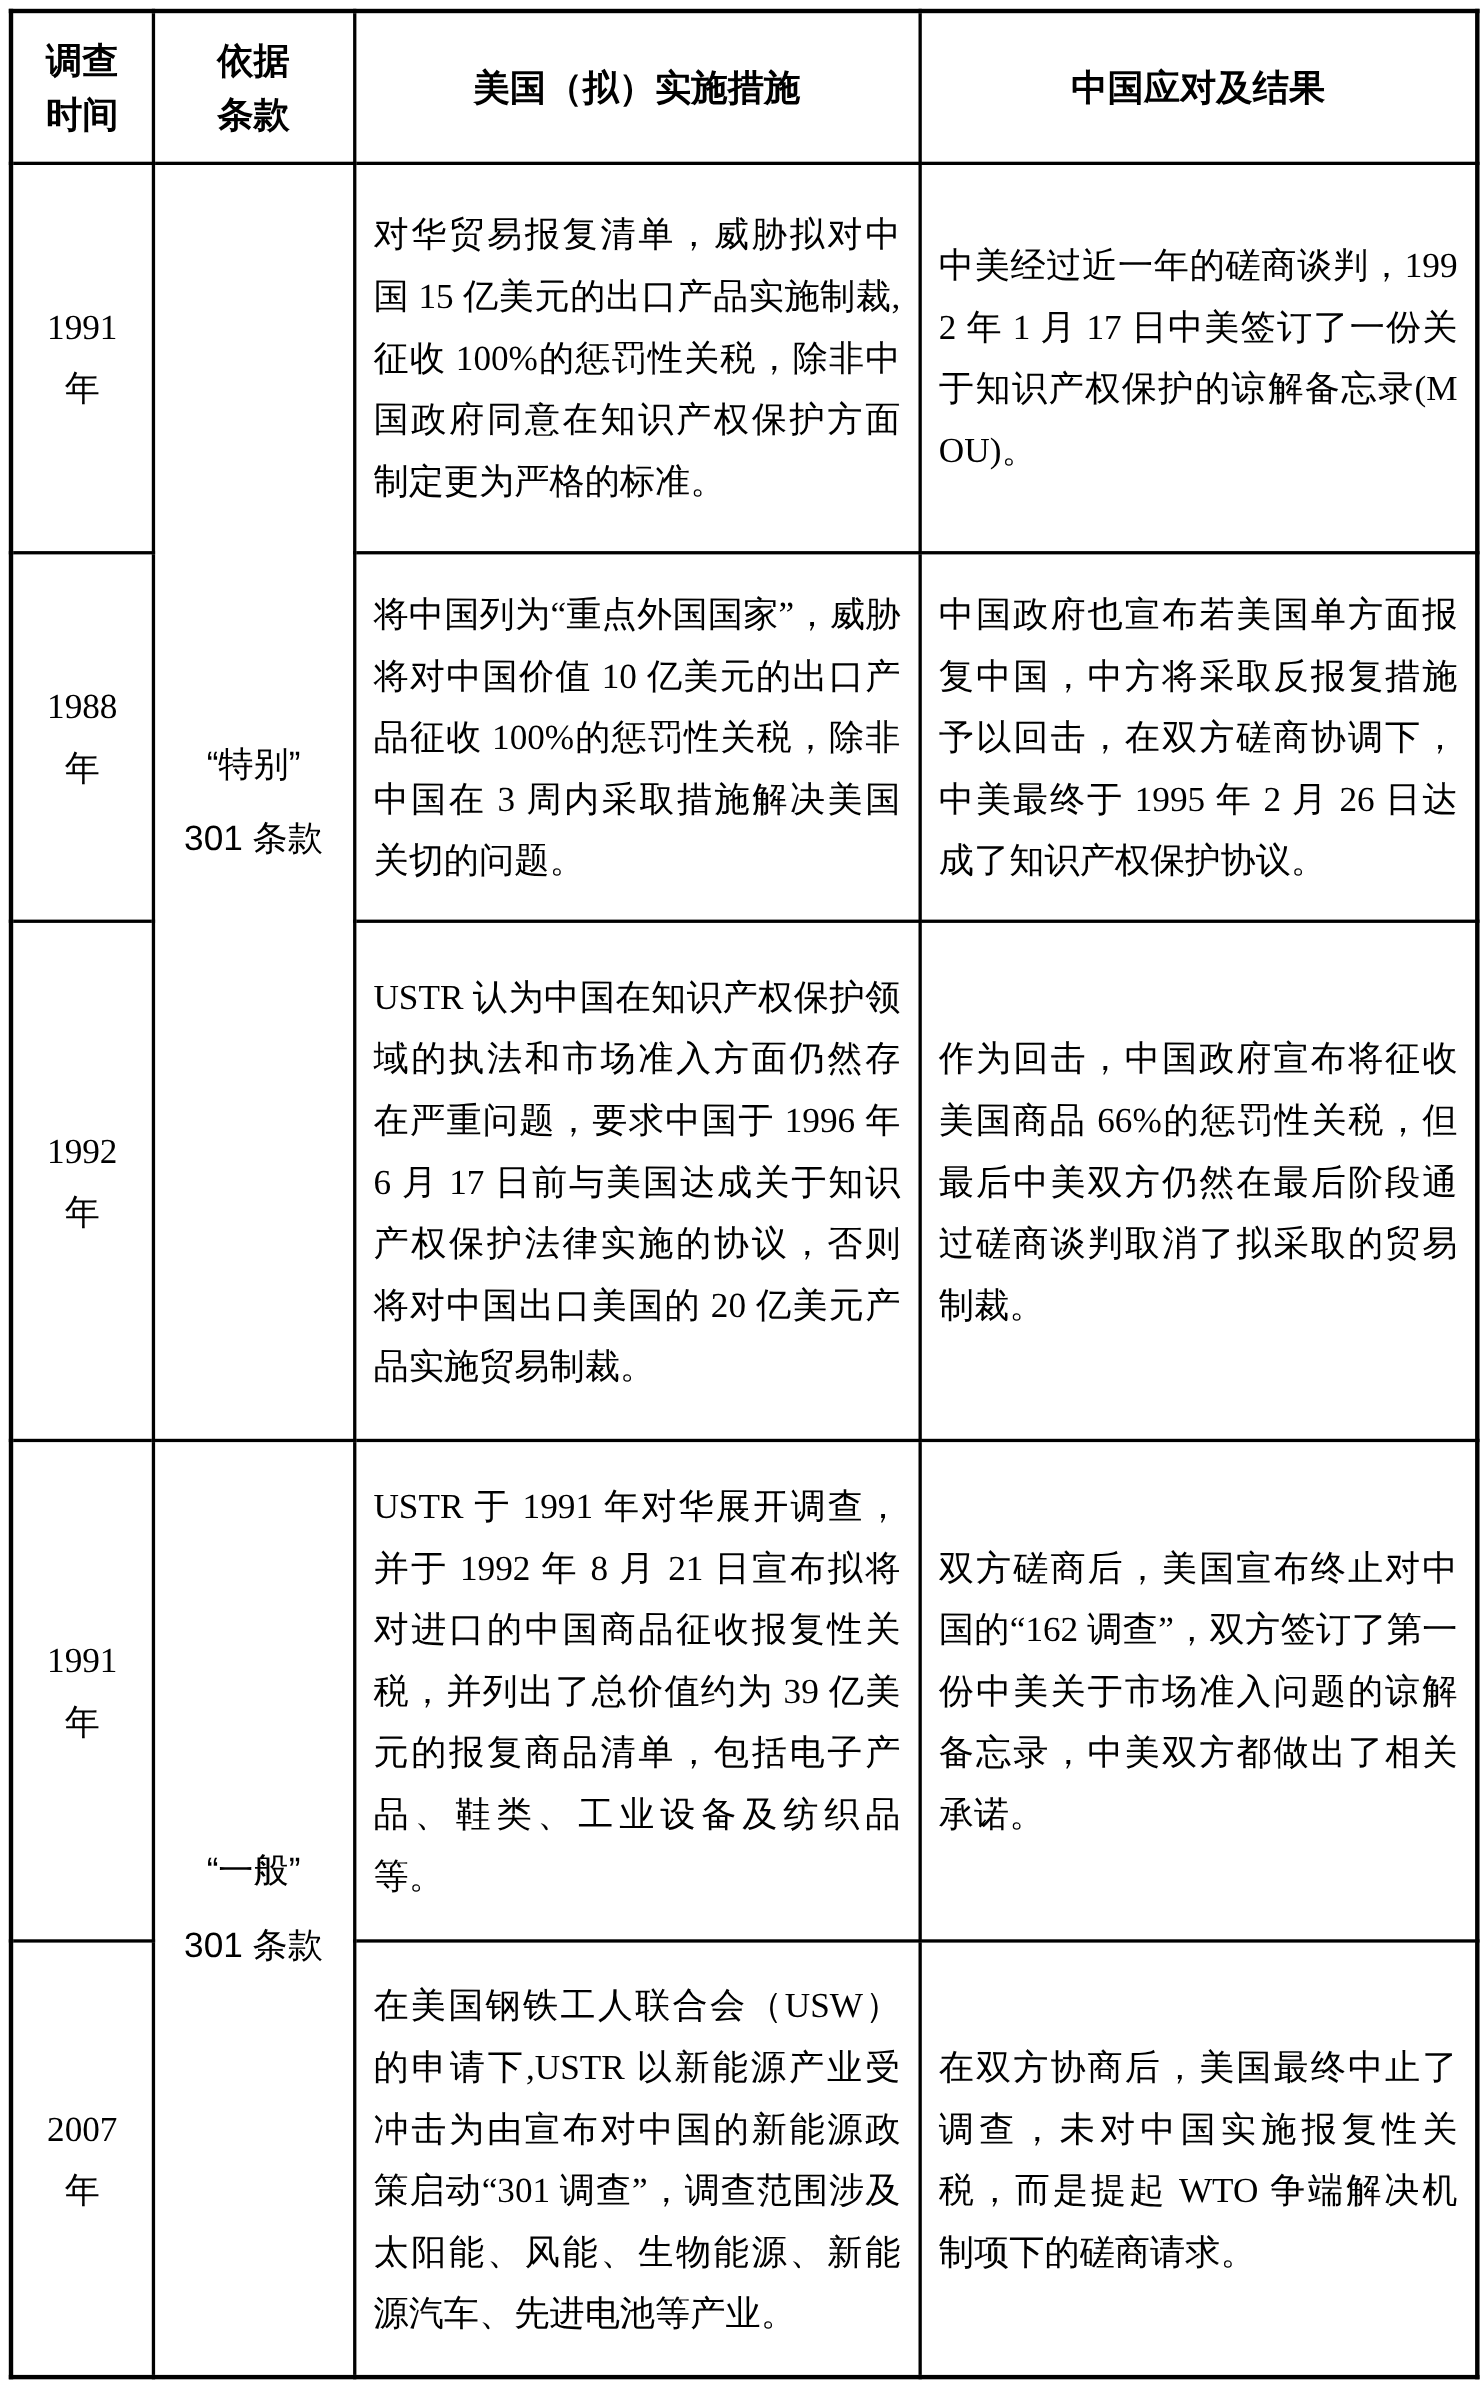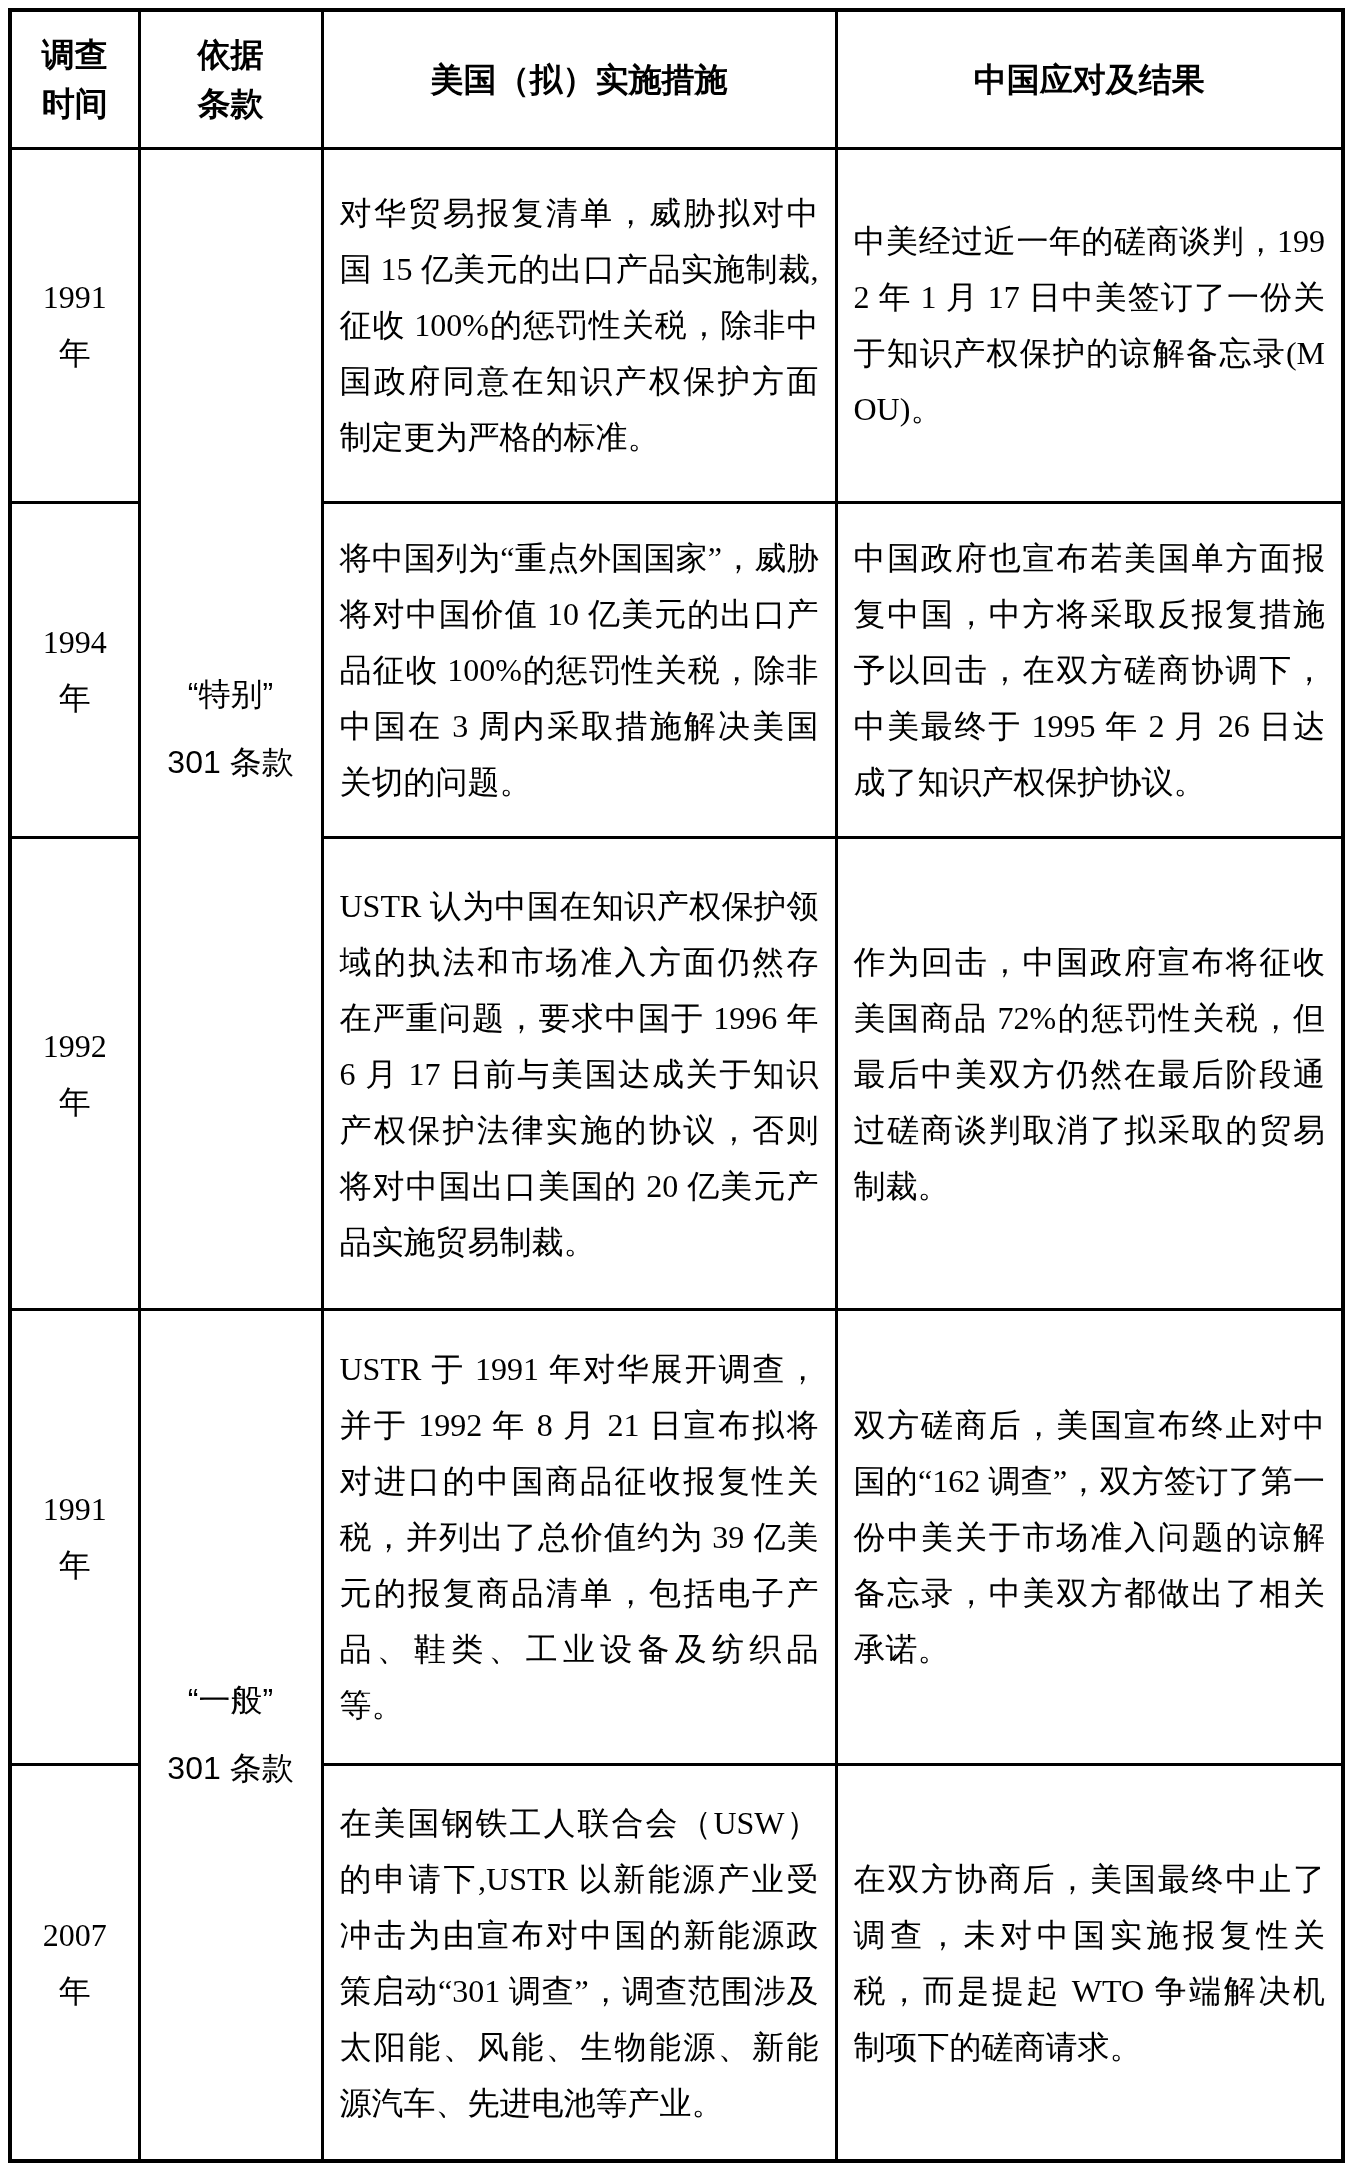--- a/index.html
+++ b/index.html
@@ -107,30 +107,30 @@
         <td class="year-cell">1991
 年</td>
         <td class="clause-cell" rowspan="3">
           <div class="clause-line1">“特别”</div>
           <div class="clause-line2">301 条款</div>
         </td>
         <td class="text-cell">对华贸易报复清单，威胁拟对中国 15 亿美元的出口产品实施制裁,征收 100%的惩罚性关税，除非中国政府同意在知识产权保护方面制定更为严格的标准。</td>
         <td class="text-cell">中美经过近一年的磋商谈判，1992 年 1 月 17 日中美签订了一份关于知识产权保护的谅解备忘录(MOU)。</td>
       </tr>
       <tr class="row-2">
-        <td class="year-cell">1994
+        <td class="year-cell">1988
 年</td>
         <td class="text-cell">将中国列为“重点外国国家”，威胁将对中国价值 10 亿美元的出口产品征收 100%的惩罚性关税，除非中国在 3 周内采取措施解决美国关切的问题。</td>
         <td class="text-cell">中国政府也宣布若美国单方面报复中国，中方将采取反报复措施予以回击，在双方磋商协调下，中美最终于 1995 年 2 月 26 日达成了知识产权保护协议。</td>
       </tr>
       <tr class="row-3">
         <td class="year-cell">1992
 年</td>
         <td class="text-cell">USTR 认为中国在知识产权保护领域的执法和市场准入方面仍然存在严重问题，要求中国于 1996 年 6 月 17 日前与美国达成关于知识产权保护法律实施的协议，否则将对中国出口美国的 20 亿美元产品实施贸易制裁。</td>
-        <td class="text-cell">作为回击，中国政府宣布将征收美国商品 72%的惩罚性关税，但最后中美双方仍然在最后阶段通过磋商谈判取消了拟采取的贸易制裁。</td>
+        <td class="text-cell">作为回击，中国政府宣布将征收美国商品 66%的惩罚性关税，但最后中美双方仍然在最后阶段通过磋商谈判取消了拟采取的贸易制裁。</td>
       </tr>
       <tr class="row-4">
         <td class="year-cell">1991
 年</td>
         <td class="clause-cell" rowspan="2">
           <div class="clause-line1">“一般”</div>
           <div class="clause-line2">301 条款</div>
         </td>
         <td class="text-cell">USTR 于 1991 年对华展开调查，并于 1992 年 8 月 21 日宣布拟将对进口的中国商品征收报复性关税，并列出了总价值约为 39 亿美元的报复商品清单，包括电子产品、鞋类、工业设备及纺织品等。</td>
         <td class="text-cell">双方磋商后，美国宣布终止对中国的“162 调查”，双方签订了第一份中美关于市场准入问题的谅解备忘录，中美双方都做出了相关承诺。</td>

